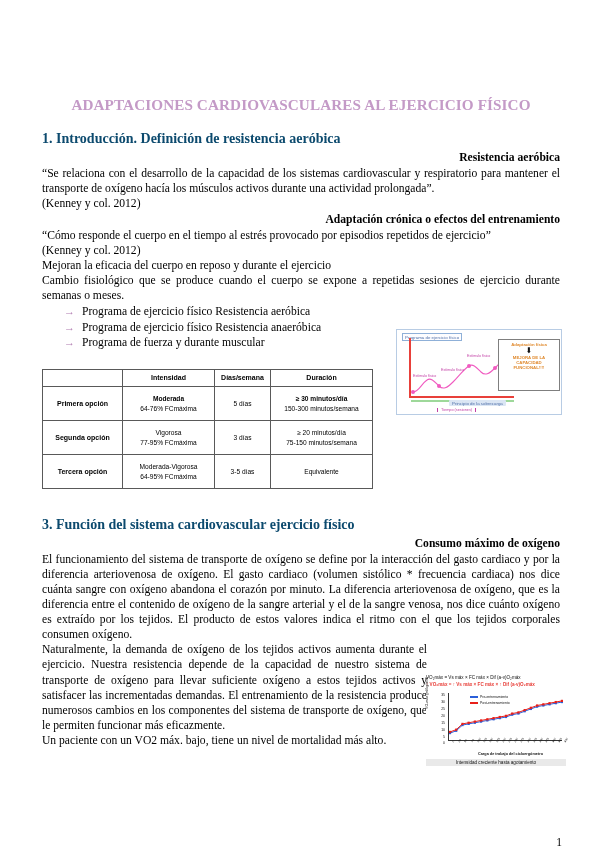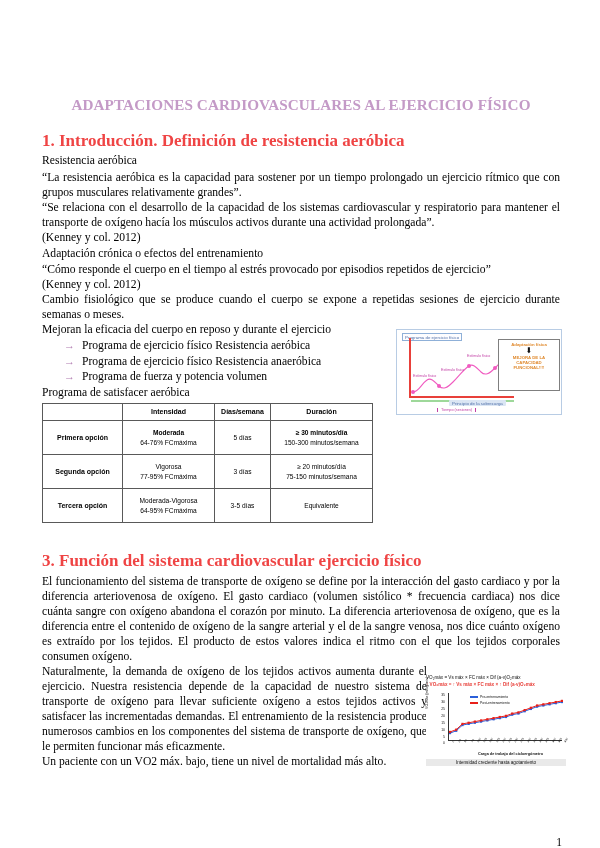--- a/index.html
+++ b/index.html
@@ -25,31 +25,32 @@
     text-align: center;
     color: #c49ac7;
     font-size: 15.2px;
     font-weight: bold;
     letter-spacing: .1px;
     margin: 10px 0 16px 0;
     line-height: 1.2;
   }
   
   .section-heading {
-    color: #ef4444;
-    font-size: 17px;
+    color: #0c4a6e;
+    font-size: 14px;
     font-weight: bold;
     margin: 3px 0 2px 0;
     line-height: 1.25;
   }
   .bold-lead {
-    font-weight: normal;
+    font-weight: bold;
     font-size: 11.6px;
     line-height: 1.3;
     margin: 1px 0 1px 0;
+    text-align: right;
   }
   p.body {
     font-size: 11.6px;
     line-height: 1.30;
     margin: 0 0 0 0;
     text-align: justify;
     text-justify: inter-word;
   }
   p.body.nojust { text-align: left; }
 
@@ -270,41 +271,40 @@
 </style>
 </head>
 <body>
 
 <div class="page">
 
   <div class="doc-title">ADAPTACIONES CARDIOVASCULARES AL EJERCICIO FÍSICO</div>
 
   <div class="section-heading">1. Introducción. Definición de resistencia aeróbica</div>
   <div class="bold-lead">Resistencia aeróbica</div>
-  <p class="body">“La resistencia aeróbica es la capacidad para sostener por un tiempo prolongado un ejercicio rítmico que con grupos musculares relativamente grandes”.</p>
   <p class="body">“Se relaciona con el desarrollo de la capacidad de los sistemas cardiovascular y respiratorio para mantener el transporte de oxígeno hacía los músculos activos durante una actividad prolongada”.</p>
   <p class="body nojust">(Kenney y col. 2012)</p>
   <div class="bold-lead">Adaptación crónica o efectos del entrenamiento</div>
   <p class="body">“Cómo responde el cuerpo en el tiempo al estrés provocado por episodios repetidos de ejercicio”</p>
   <p class="body nojust">(Kenney y col. 2012)</p>
+  <p class="body nojust">Mejoran la eficacia del cuerpo en reposo y durante el ejercicio</p>
   <p class="body">Cambio fisiológico que se produce cuando el cuerpo se expone a repetidas sesiones de ejercicio durante semanas o meses.</p>
-  <p class="body nojust">Mejoran la eficacia del cuerpo en reposo y durante el ejercicio</p>
 
   <ul class="arrow-list">
     <li>
       <span class="arrow-ico">→</span>
       <span>Programa de ejercicio físico Resistencia aeróbica</span>
     </li>
     <li>
       <span class="arrow-ico">→</span>
       <span>Programa de ejercicio físico Resistencia anaeróbica</span>
     </li>
     <li>
       <span class="arrow-ico">→</span>
-      <span>Programa de fuerza y potencia volumen</span>
+      <span>Programa de fuerza y durante muscular</span>
     </li>
   </ul>
 
   <div class="bold-lead">Programa de satisfacer aeróbica</div>
 
   <div class="tbl-wrap">
     <table class="prog">
       <colgroup>
           <col class="c1">
           <col class="c2">
@@ -356,20 +356,21 @@
             <span class="line2"></span>
           </td>
         </tr>
       </tbody>
     </table>
   </div>
 
   <div class="spacer-sm"></div>
 
   <div class="section-heading" style="margin-top:22px;">3. Función del sistema cardiovascular ejercicio físico</div>
+  <div class="bold-lead">Consumo máximo de oxígeno</div>
   <p class="body">El funcionamiento del sistema de transporte de oxígeno se define por la interacción del gasto cardiaco y por la diferencia arteriovenosa de oxígeno. El gasto cardiaco (volumen sistólico * frecuencia cardiaca) nos dice cuánta sangre con oxígeno abandona el corazón por minuto. La diferencia arteriovenosa de oxígeno, que es la diferencia entre el contenido de oxígeno de la sangre arterial y el de la sangre venosa, nos dice cuánto oxígeno es extraído por los tejidos. El producto de estos valores indica el ritmo con el que los tejidos corporales consumen oxígeno.</p>
   <p class="body" style="width:385px;">Naturalmente, la demanda de oxígeno de los tejidos activos aumenta durante el ejercicio. Nuestra resistencia depende de la capacidad de nuestro sistema de transporte de oxígeno para llevar suficiente oxígeno a estos tejidos activos y satisfacer las incrementadas demandas. El entrenamiento de la resistencia produce numerosos cambios en los componentes del sistema de transporte de oxígeno, que le permiten funcionar más eficazmente.</p>
   <p class="body nojust">Un paciente con un VO2 máx. bajo, tiene un nivel de mortalidad más alto.</p>
 
   <div class="fig-overload">
     <div class="inner">
       <div class="lbl-prog">Programa de ejercicio físico</div>
 
       <div class="axis-v"></div>
       <div class="axis-h"></div>

